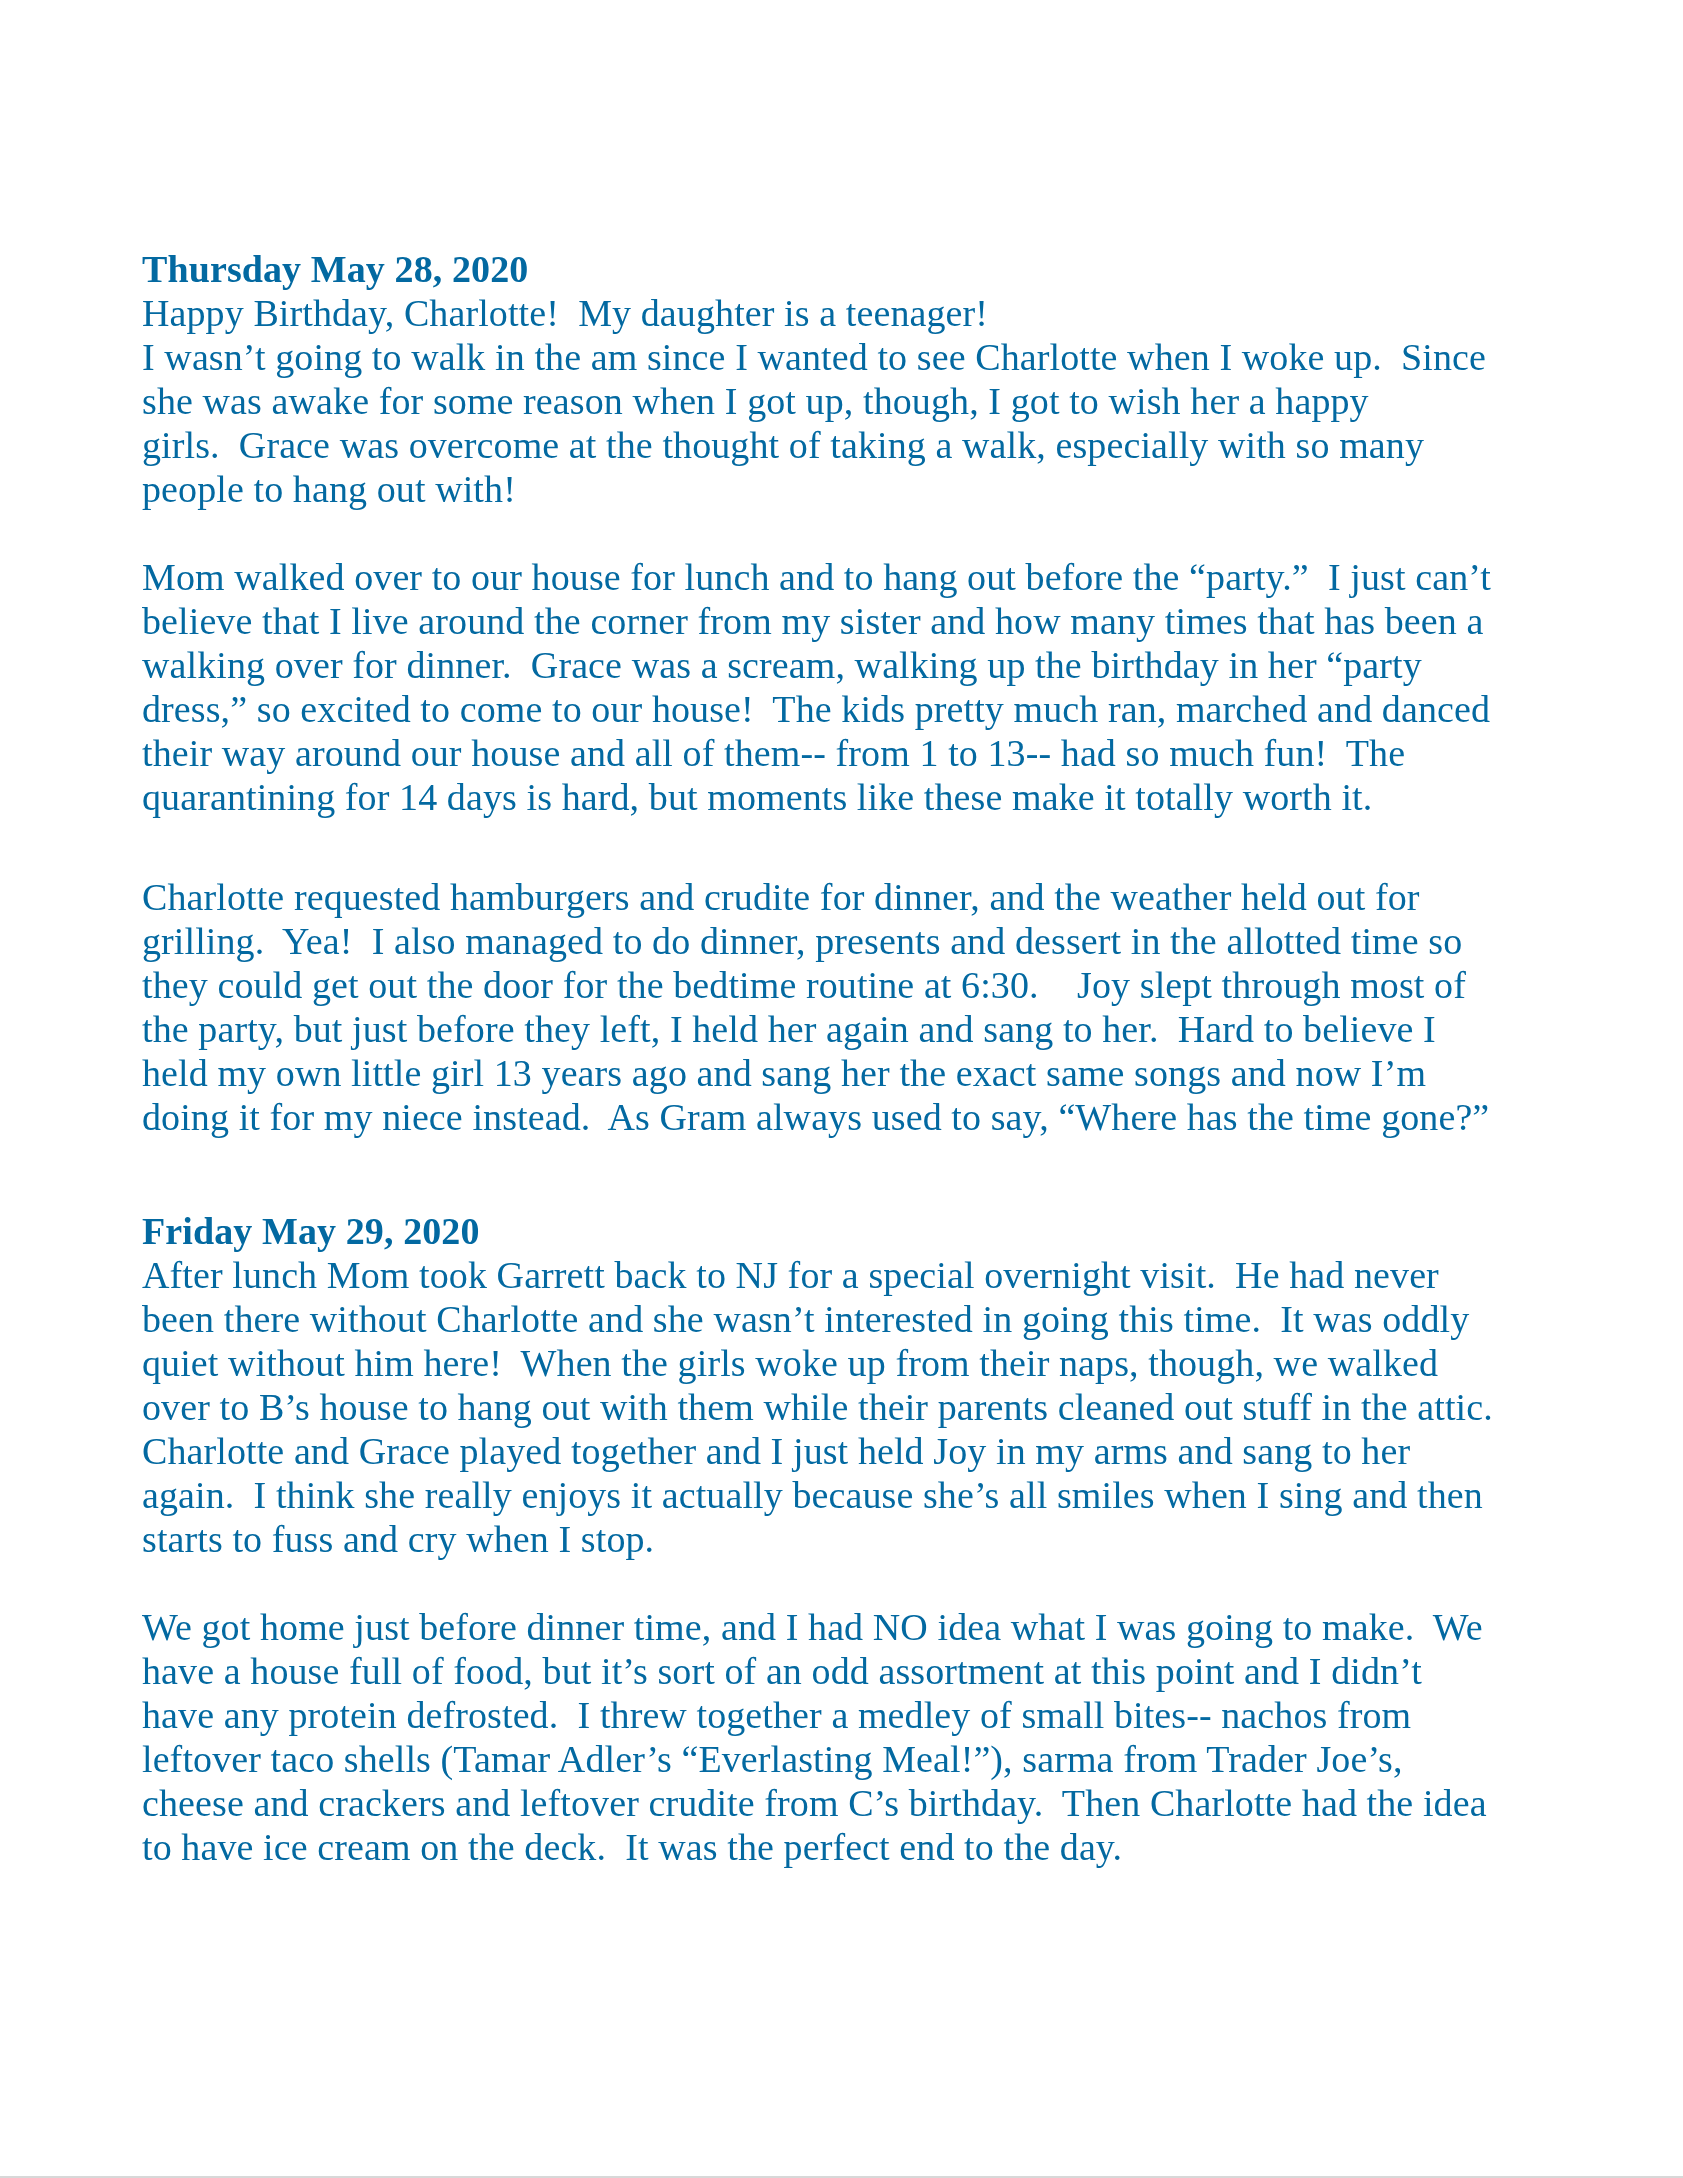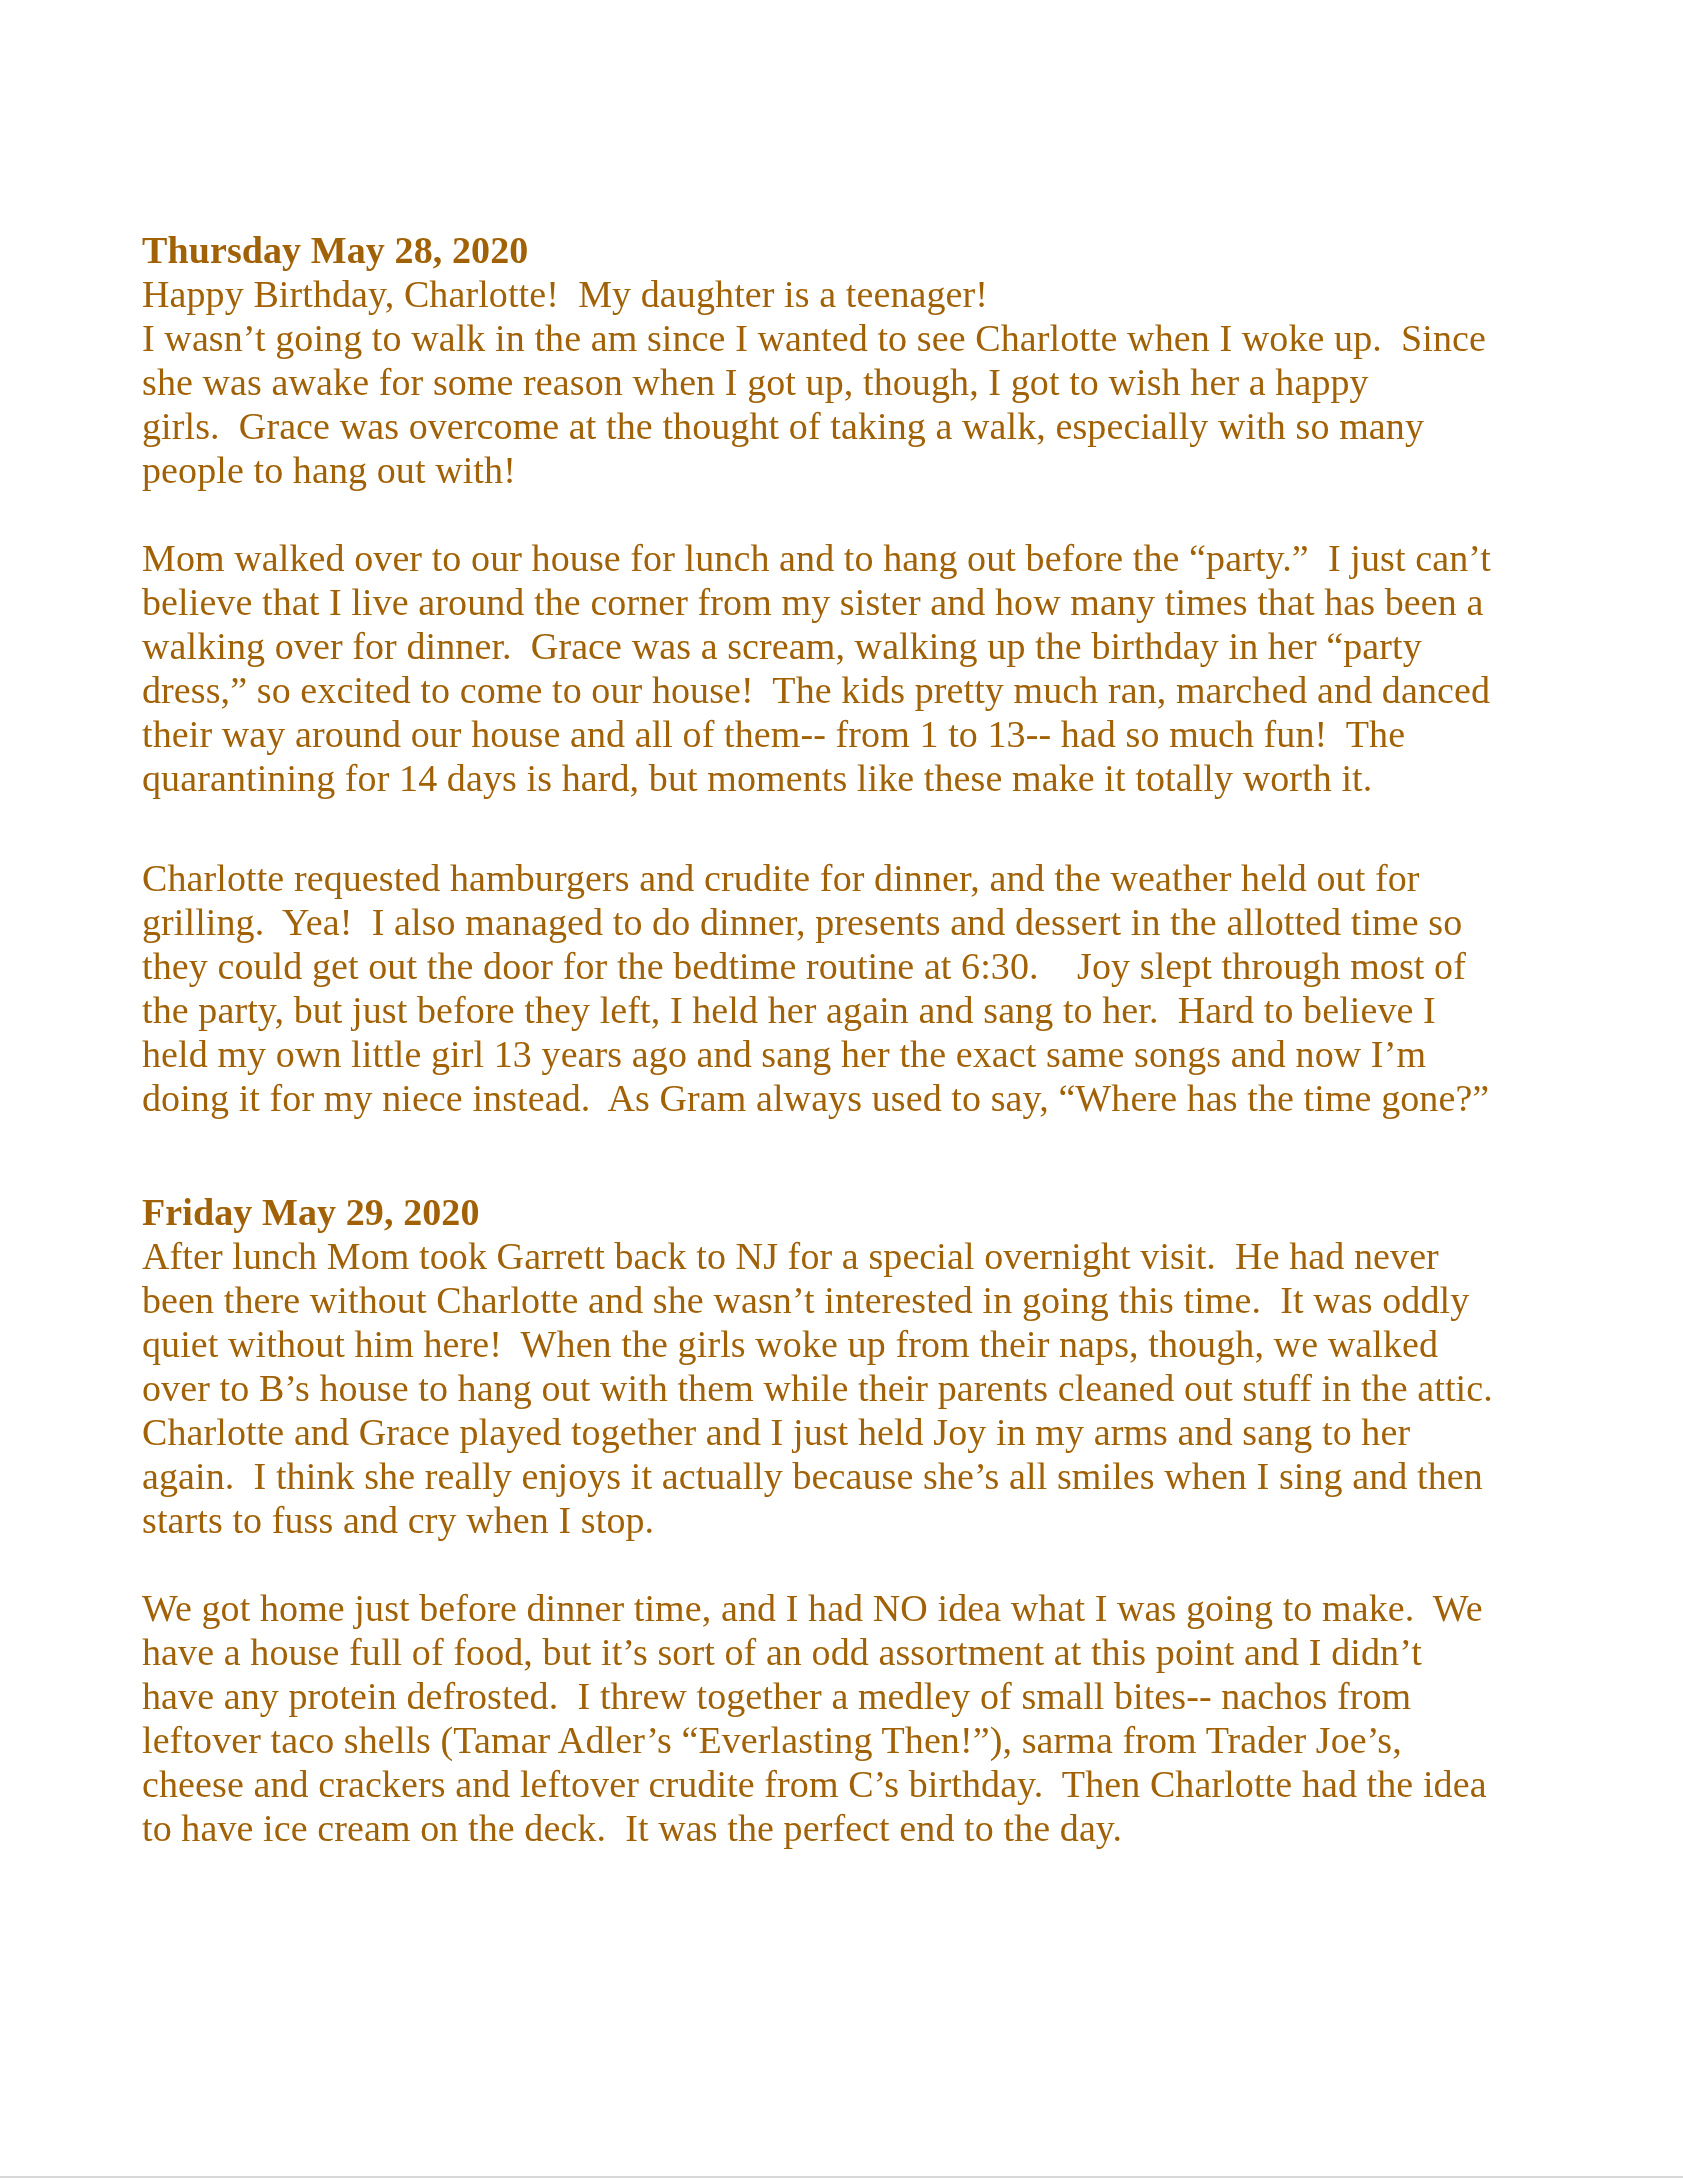--- a/index.html
+++ b/index.html
@@ -9,24 +9,24 @@
   body {
     width: 1683px;
     height: 2178px;
     background: #ffffff;
     position: relative;
     overflow: hidden;
     font-family: "Liberation Serif", "DejaVu Serif", serif;
   }
   .page-inner {
     position: absolute;
-    top: 228px;
+    top: 247px;
     left: 142px;
     width: 1406px;
-    color: #a16207;
+    color: #0369a1;
   }
   .block {
     margin: 0;
     padding: 0;
   }
   .line {
     font-size: 38px;
     line-height: 44px;
     white-space: pre;
     letter-spacing: 0.1px;
@@ -82,19 +82,19 @@
       <div class="line">quiet without him here!  When the girls woke up from their naps, though, we walked</div>
       <div class="line">over to B’s house to hang out with them while their parents cleaned out stuff in the attic.</div>
       <div class="line">Charlotte and Grace played together and I just held Joy in my arms and sang to her</div>
       <div class="line">again.  I think she really enjoys it actually because she’s all smiles when I sing and then</div>
       <div class="line">starts to fuss and cry when I stop.</div>
     </div>
     <div class="block paragraph">
       <div class="line">We got home just before dinner time, and I had NO idea what I was going to make.  We</div>
       <div class="line">have a house full of food, but it’s sort of an odd assortment at this point and I didn’t</div>
       <div class="line">have any protein defrosted.  I threw together a medley of small bites-- nachos from</div>
-      <div class="line">leftover taco shells (Tamar Adler’s “Everlasting Then!”), sarma from Trader Joe’s,</div>
+      <div class="line">leftover taco shells (Tamar Adler’s “Everlasting Meal!”), sarma from Trader Joe’s,</div>
       <div class="line">cheese and crackers and leftover crudite from C’s birthday.  Then Charlotte had the idea</div>
       <div class="line">to have ice cream on the deck.  It was the perfect end to the day.</div>
     </div>
   </div>
 <div class="page-bottom-edge"></div>
 
 
 </body></html>

